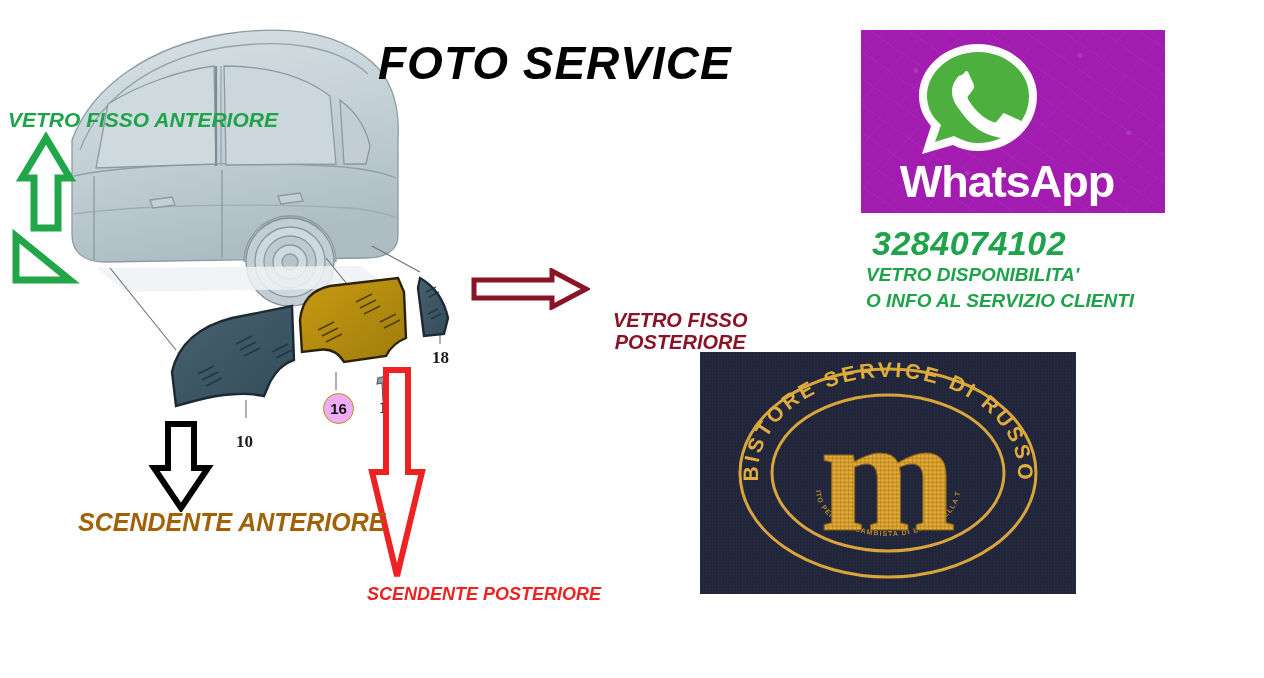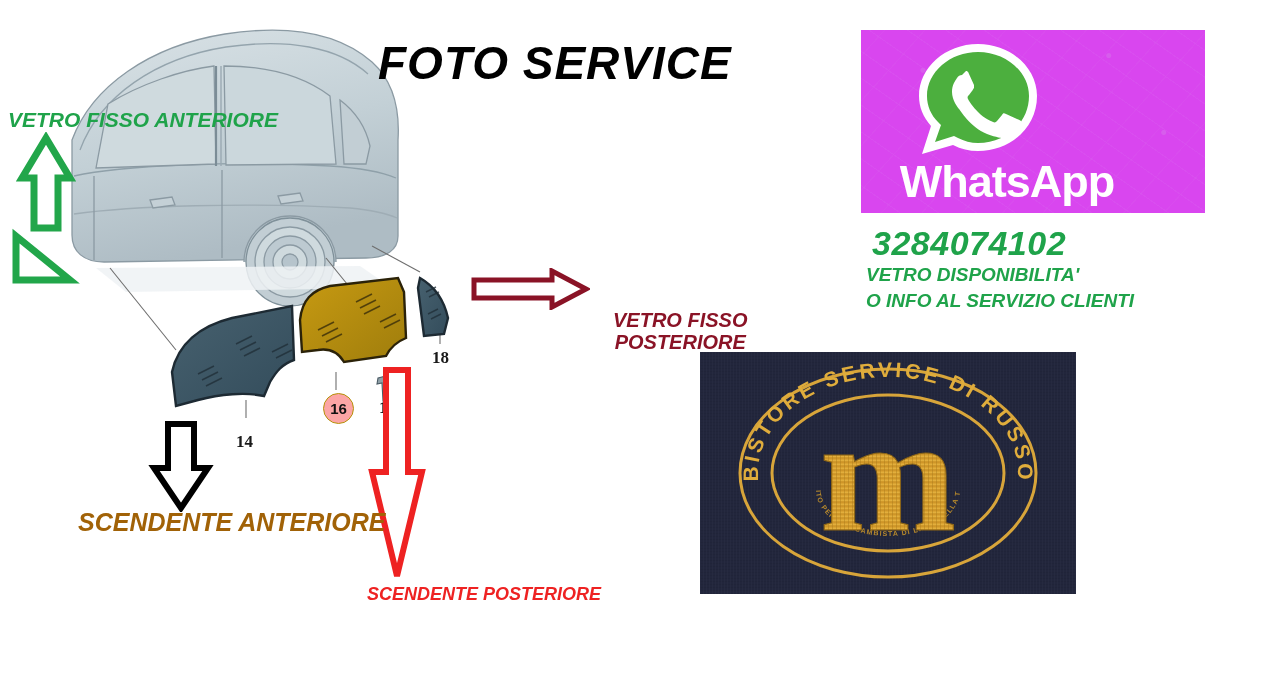--- a/index.html
+++ b/index.html
@@ -36,22 +36,22 @@
     left:872px; top:224px; font-size:34px; font-weight:bold; font-style:italic;
     color:#1fa34a; letter-spacing:0.5px;
   }
   #contact{
     left:866px; top:262px; font-size:19px; font-weight:bold; font-style:italic;
     color:#1fa34a; line-height:1.35; white-space:pre-line;
   }
 
   
   #wa-banner{
-    left:861px; top:30px; width:344px; height:183px;
-    background:#d946ef; overflow:hidden;
+    left:861px; top:30px; width:304px; height:183px;
+    background:#a21caf; overflow:hidden;
   }
   #wa-banner .doodles{
     position:absolute;inset:0;opacity:.14;
     background:
       radial-gradient(circle at 18% 22%, #cfe7df 0 2px, transparent 3px),
       radial-gradient(circle at 72% 14%, #cfe7df 0 2px, transparent 3px),
       radial-gradient(circle at 88% 56%, #cfe7df 0 2px, transparent 3px),
       radial-gradient(circle at 35% 78%, #cfe7df 0 2px, transparent 3px),
       repeating-linear-gradient(35deg, rgba(210,235,226,.35) 0 1px, transparent 1px 22px),
       repeating-linear-gradient(-48deg, rgba(210,235,226,.25) 0 1px, transparent 1px 30px);
@@ -77,21 +77,21 @@
   #car-diagram{left:0;top:0;width:520px;height:470px;}
 
   .partnum{
     font-size:17px;font-weight:bold;color:#1a1a1a;font-family:"Liberation Serif",serif;
   }
   #num14{left:236px;top:432px;}
   #num17{left:379px;top:398px;}
   #num18{left:432px;top:348px;}
   #badge16{
     left:323px;top:393px;width:29px;height:29px;border-radius:50%;
-    background:#fca5a5;border:1px solid #b59208;
+    background:#f0abfc;border:1px solid #b59208;
     display:flex;align-items:center;justify-content:center;
     font-size:15px;font-weight:bold;color:#111;
   }
 </style>
 </head>
 <body>
 
 <div class="stage">
 
   <svg class="abs" id="car-diagram" viewBox="0 0 520 470" xmlns="http://www.w3.org/2000/svg">
@@ -187,21 +187,21 @@
 
     <g>
       <path d="M420,278 C434,286 444,300 448,318 L444,334 L424,336 L418,288 Z" fill="url(#glassBlue)" stroke="#1d2a33" stroke-width="2.4"></path>
       <g stroke="#1f2d36" stroke-width="1.4" opacity=".75">
         <path d="M426,292 l10,-5 M429,297 l10,-5"></path>
         <path d="M428,314 l10,-5 M431,319 l10,-5"></path>
       </g>
     </g>
   </svg>
 
-  <div class="abs partnum" id="num14">14</div>
+  <div class="abs partnum" id="num14">10</div>
   <div class="abs partnum" id="num17">17</div>
   <div class="abs partnum" id="num18">18</div>
   <div class="abs" id="badge16">16</div>
 
   <svg class="abs" style="left:8px;top:132px;width:72px;height:152px;" viewBox="0 0 72 152" xmlns="http://www.w3.org/2000/svg">
     <path d="M38,6 L62,46 L50,46 L50,96 L26,96 L26,46 L14,46 Z" fill="#ffffff" stroke="#22a64a" stroke-width="7" stroke-linejoin="miter"></path>
     <path d="M8,104 L8,148 L62,148 Z" fill="#ffffff" stroke="#22a64a" stroke-width="7" stroke-linejoin="miter"></path>
   </svg>
 
   <svg class="abs" style="left:470px;top:268px;width:120px;height:42px;" viewBox="0 0 120 42" xmlns="http://www.w3.org/2000/svg">

